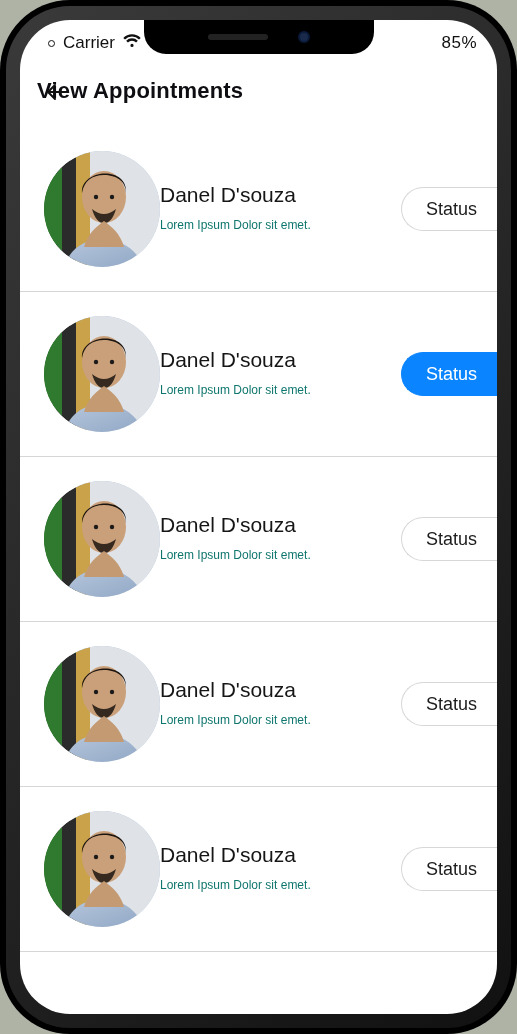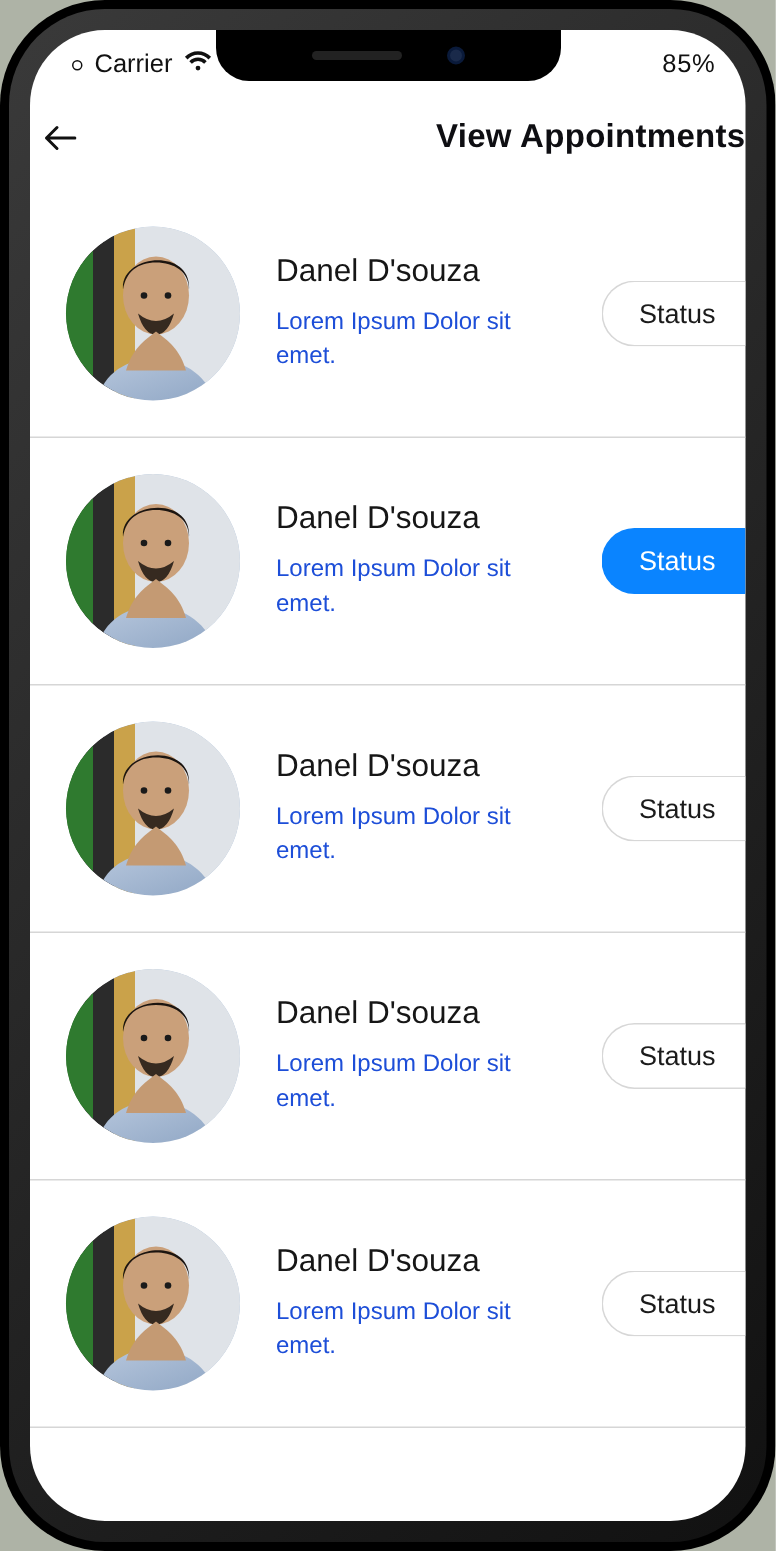--- a/index.html
+++ b/index.html
@@ -50,52 +50,52 @@
     font-size:17px; color:#111;
   }
   .status-left { display:flex; align-items:center; gap:8px; }
   .signal-dot { width:7px; height:7px; border:1.5px solid #111; border-radius:50%; display:inline-block;}
   .wifi-icon { display:inline-block; }
   .status-right { font-size:17px; letter-spacing:0.5px; }
 
   
   .header {
     position:relative;
-    text-align:right;
+    text-align:left;
     padding: 18px 0 22px;
+    margin-left: 17px;
   }
   .header .back {
     position:absolute; left:6px; top:20px;
     width:28px; height:24px;
     display:flex; align-items:center; justify-content:center;
   }
   .header h1 {
     font-size:22px; font-weight:600; color:#0e0e12; letter-spacing:0.2px;
   }
 
   
   .list { }
   .row {
     display:flex; align-items:center;
     padding: 24px 0 24px 24px;
     border-bottom:1px solid #d6d6d6;
-    gap: 24px;
   }
   .row:first-child { border-top:1px solid transparent; }
   .avatar {
     flex: 0 0 116px;
     width:116px; height:116px; border-radius:50%;
     overflow:hidden;
     background: linear-gradient(90deg,#2b6e2b 0 10%,#2d2d2d 10% 22%,#9aa0a6 22% 36%,#b9c9dc 36% 100%);
     position:relative;
   }
   .avatar svg { width:100%; height:100%; display:block; }
   .info { flex:1 1 auto; min-width:0; }
   .name { font-size:21px; color:#161616; font-weight:500; margin-bottom:10px; }
-  .desc { font-size:16px; color:#1d4ed8; line-height:1.45; max-width: 200px; }
+  .desc { font-size:12px; color:#0f766e; line-height:1.45; max-width: 200px; }
   .status-btn {
     flex:0 0 auto;
     align-self:center;
     margin-left:auto;
     height:44px;
     min-width:88px;
     padding: 0 20px 0 24px;
     border:1px solid #d7d7d7;
     background:#fff;
     border-top-left-radius:22px;

